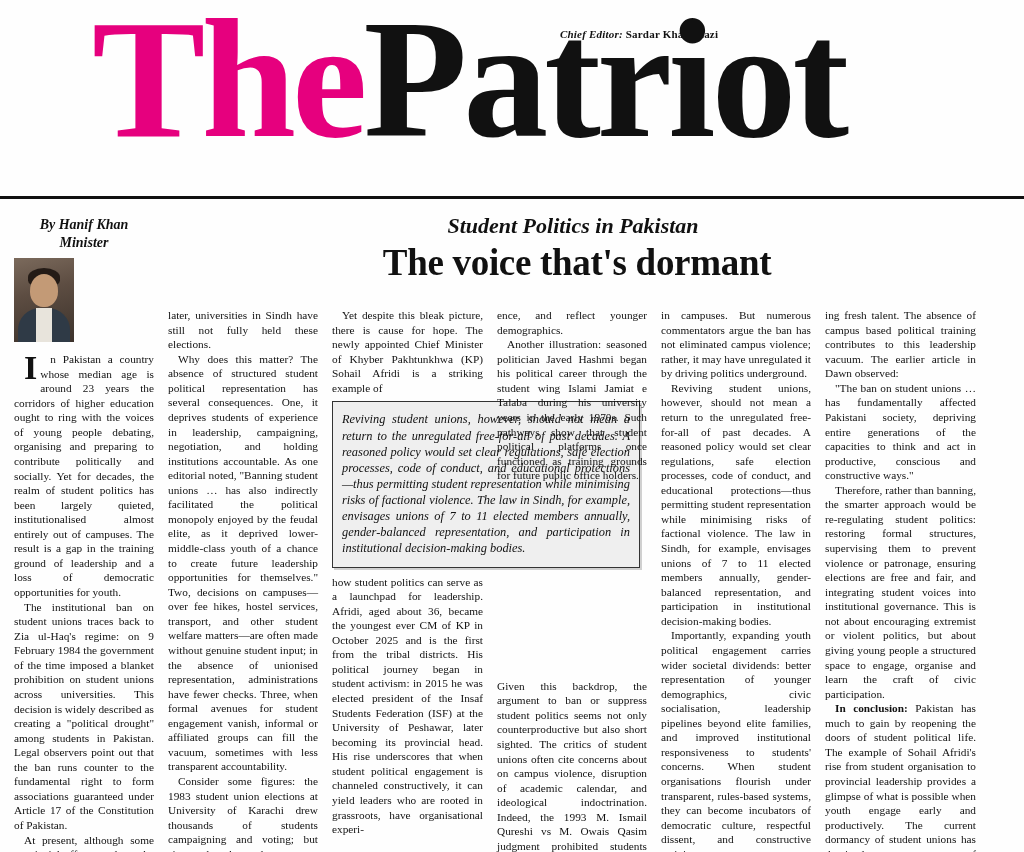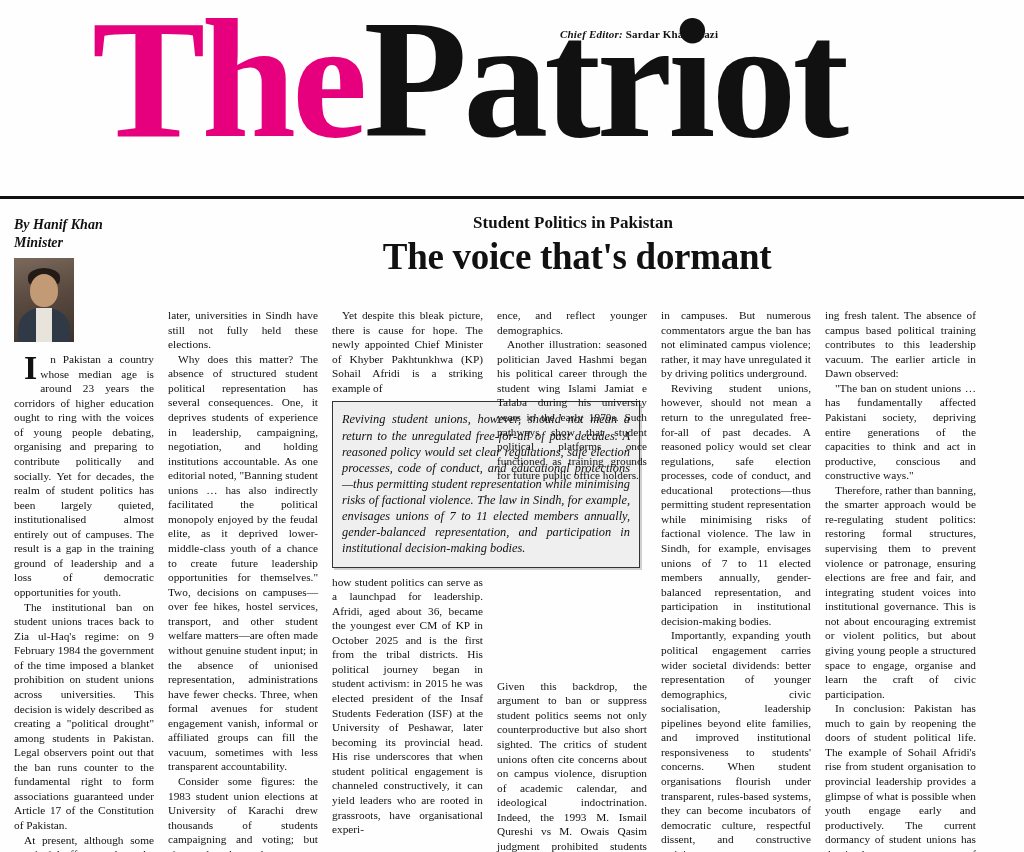--- a/index.html
+++ b/index.html
@@ -61,39 +61,40 @@
   }
 
   
   .headline-band {
     position: relative;
     padding-top: 8px;
     height: 66px;
   }
   .kicker {
     text-align: center;
-    font-size: 17px;
+    font-size: 22px;
+    font-style: italic;
     font-weight: bold;
     margin: 6px 8px 0 130px;
   }
   .headline {
     text-align: center;
     font-size: 37px;
     font-weight: bold;
     letter-spacing: -0.3px;
     margin: 2px 0 0 130px;
   }
 
   
   .byline {
     position: absolute;
     left: 14px;
     top: 216px;
     width: 140px;
-    text-align: left;
+    text-align: center;
     font-size: 14px;
     font-weight: bold;
     font-style: italic;
     line-height: 1.25;
   }
   .author-photo {
     position: absolute;
     left: 14px;
     top: 258px;
     width: 60px;
@@ -181,21 +182,21 @@
     background: #efefef;
     padding: 9px 9px 10px 9px;
     margin: 6px 0 7px 0;
     font-style: italic;
     font-size: 12.4px;
     line-height: 1.3;
     text-align: justify;
     box-shadow: 2px 2px 0 rgba(0,0,0,.18);
   }
   .pullquote p { margin: 0; text-indent: 0; }
-  b.lead { font-weight: normal; }
+  b.lead { font-weight: bold; }
 </style>
 </head>
 <body>
 
 <div class="page">
 
   <div class="masthead">
     <div class="chief-editor">
       <span>Chief Editor:</span>
       <span class="name">Sardar Khan Niazi</span>

